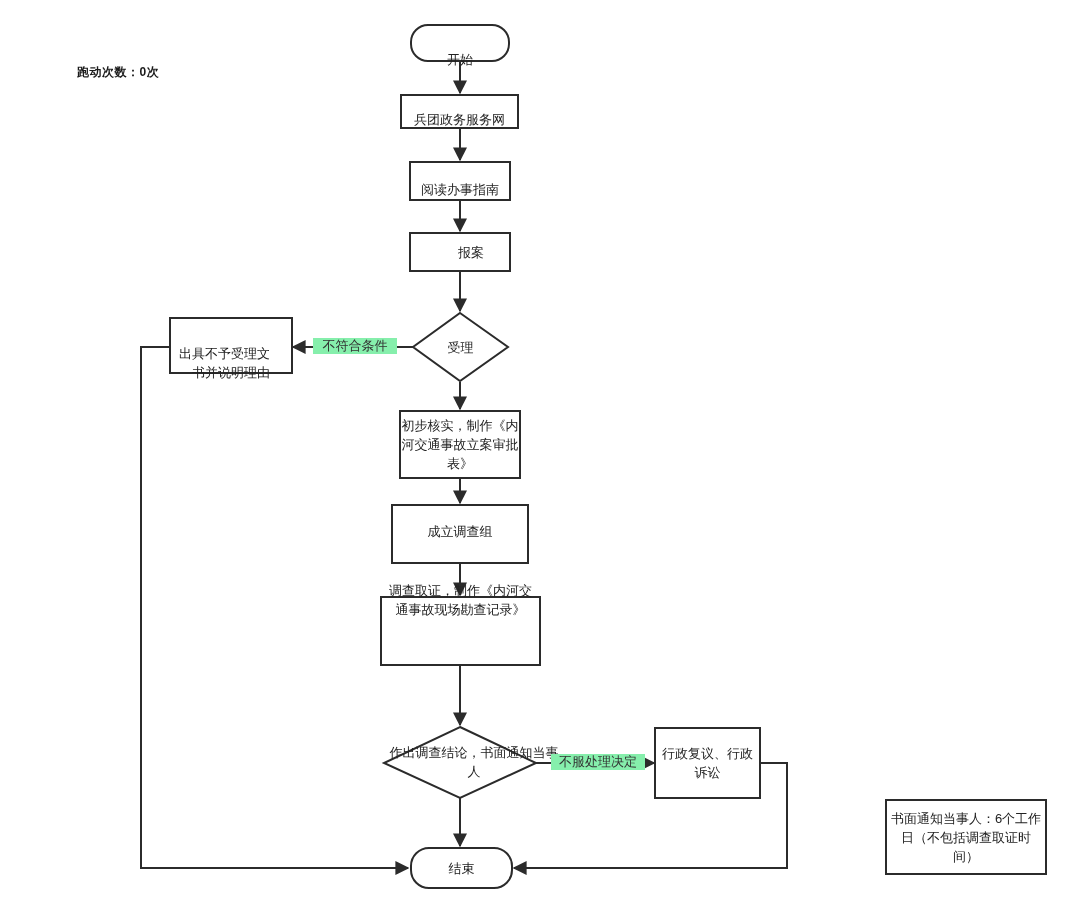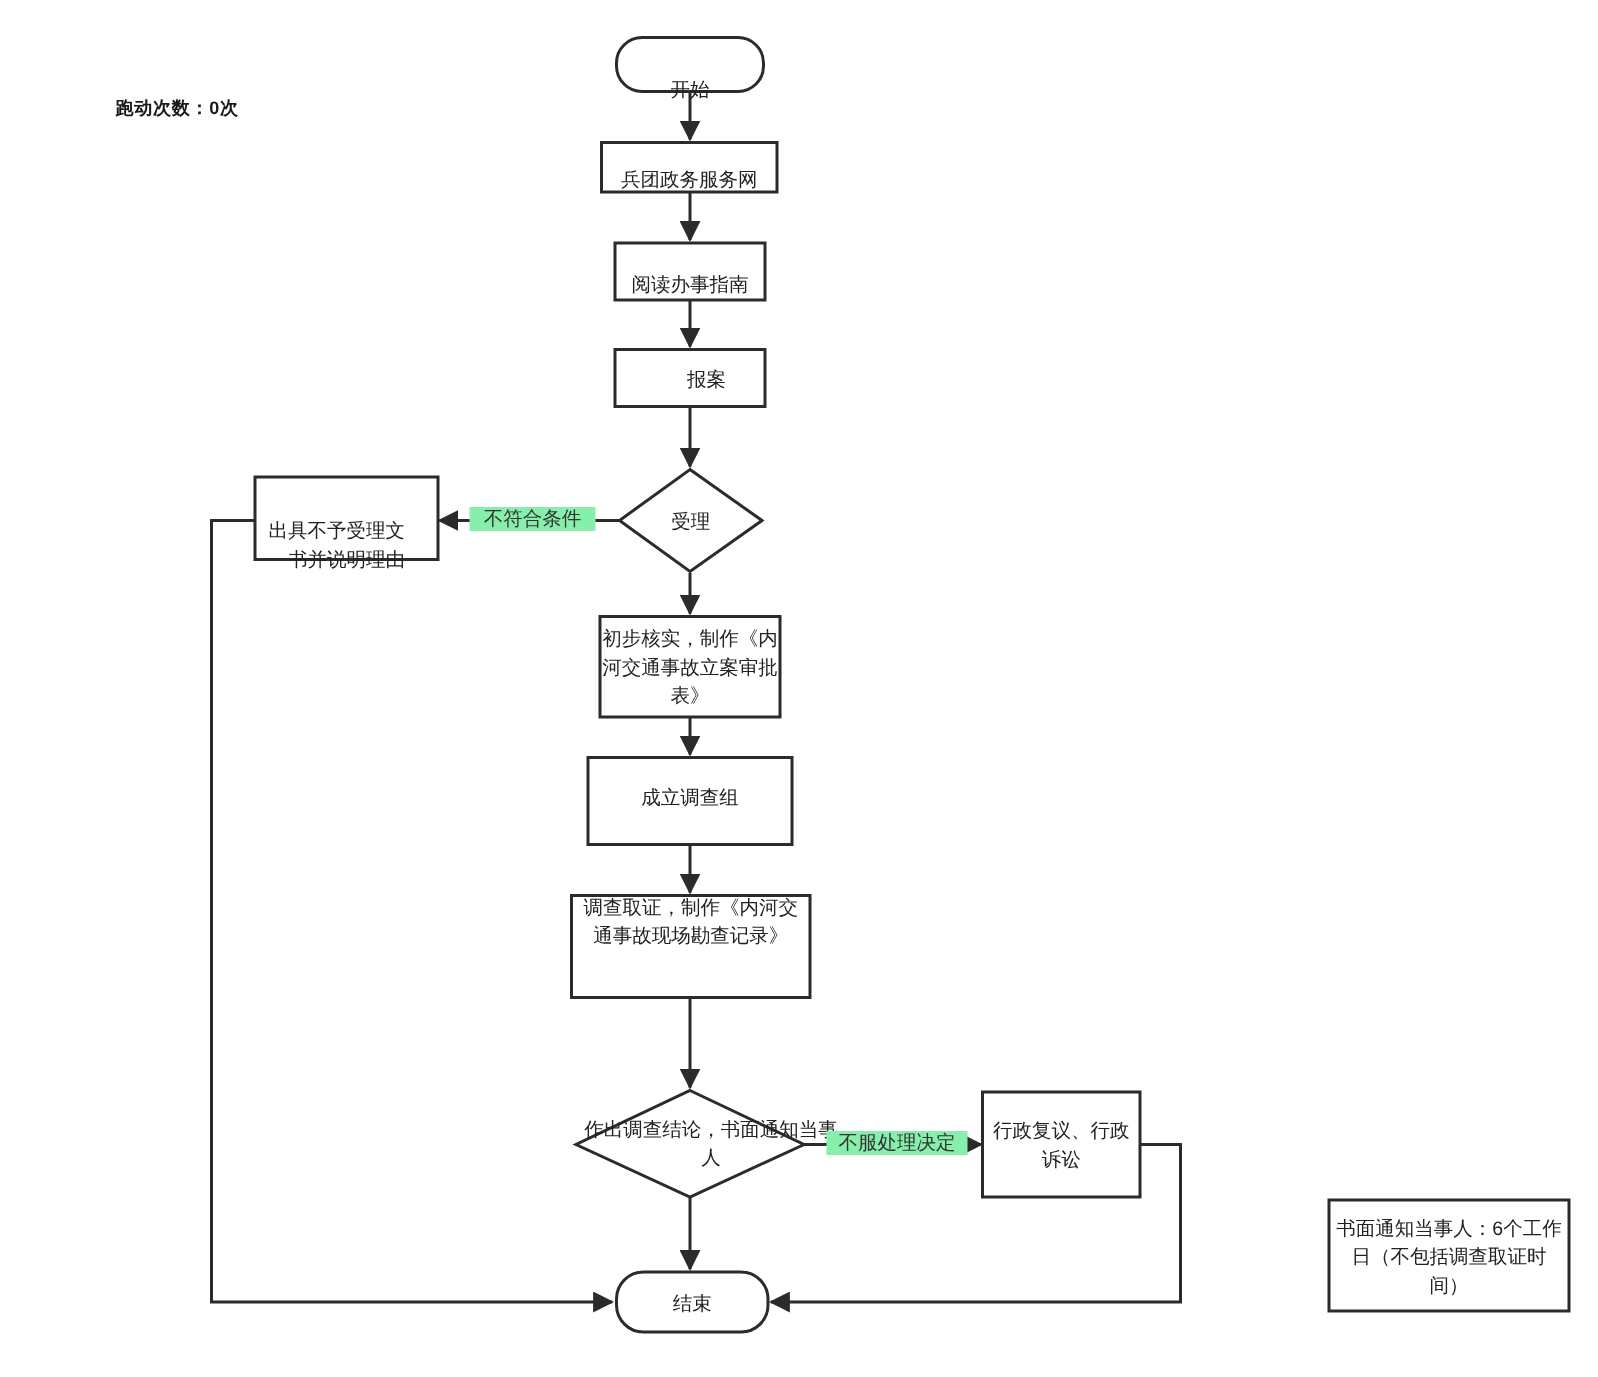--- a/index.html
+++ b/index.html
@@ -147,21 +147,21 @@
 </div>
 <div class="node-text" style="left:172px; top:335px; width:98px; height:55px;text-align:right;">
   <span>出具不予受理文书并说明理由</span>
 </div>
 <div class="node-text" style="left:400px; top:411px; width:120px; height:67px;">
   <span>初步核实，制作《内河交通事故立案审批表》</span>
 </div>
 <div class="node-text" style="left:392px; top:502px; width:136px; height:58px;">
   <span>成立调查组</span>
 </div>
-<div class="node-text" style="left:385px; top:580px; width:151px; height:68px;">
+<div class="node-text" style="left:385px; top:566px; width:151px; height:68px;">
   <span>调查取证，制作《内河交通事故现场勘查记录》</span>
 </div>
 <div class="node-text" style="left:389px; top:729px; width:170px; height:66px;">
   <span>作出调查结论，书面通知当事人</span>
 </div>
 <div class="node-text" style="left:657px; top:728px; width:101px; height:70px;justify-content:flex-end;">
   <span>行政复议、行政诉讼</span>
 </div>
 <div class="node-text" style="left:411px; top:848px; width:101px; height:40px;">
   <span>结束</span>

